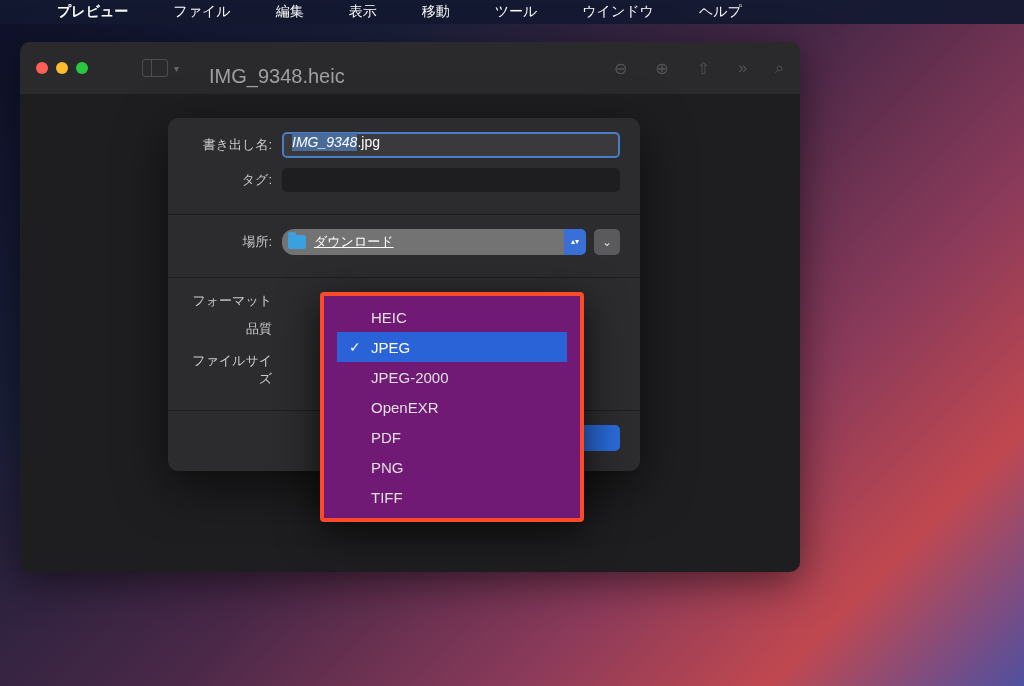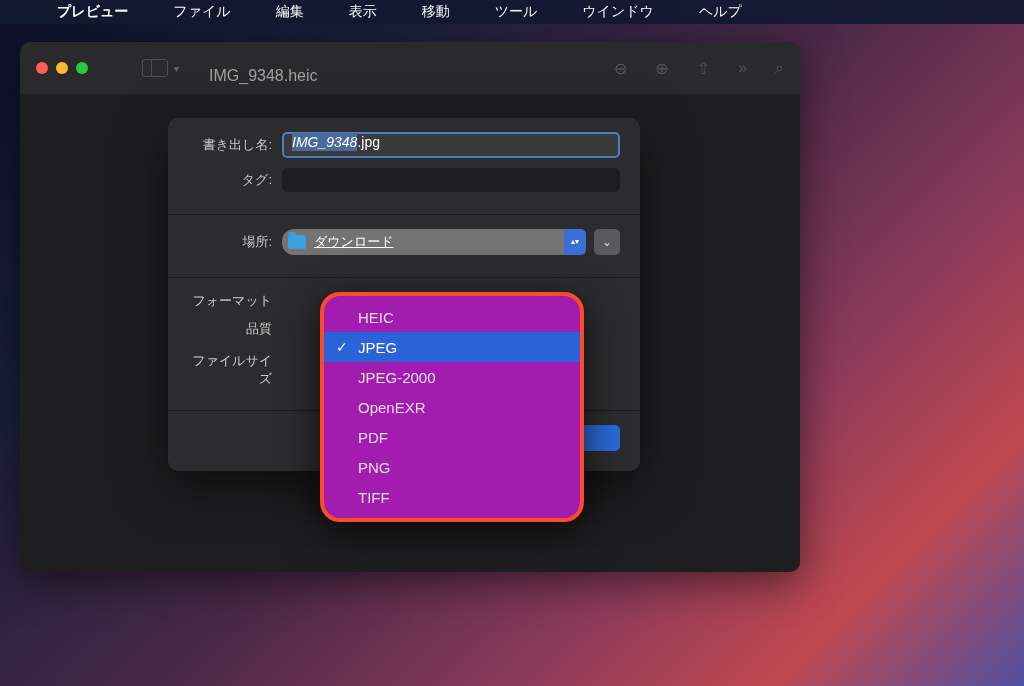--- a/index.html
+++ b/index.html
@@ -49,21 +49,21 @@
     }
     .traffic-lights { display: flex; gap: 8px; }
     .tl { width: 12px; height: 12px; border-radius: 50%; }
     .tl.red { background: #ff5f57; }
     .tl.yellow { background: #febc2e; }
     .tl.green { background: #28c840; }
     .tb-spacer { width: 30px; }
     .tb-sidebar-icon { width: 26px; height: 18px; border: 1px solid #666; border-radius: 3px; position: relative; opacity: 0.6; }
     .tb-sidebar-icon::before { content: ""; position: absolute; left: 8px; top: 0; bottom: 0; width: 1px; background: #666; }
     .tb-chev { color: #666; font-size: 10px; margin-left: -6px; }
-    .title { color: #a0a0a0; font-size: 16px; margin-left: 18px; flex: 0 0 auto; margin-top: 16px; }
+    .title { color: #a0a0a0; font-size: 20px; margin-left: 18px; flex: 0 0 auto; margin-top: 16px; }
     .tb-right { margin-left: auto; display: flex; gap: 28px; align-items: center; color: #666; }
     .tb-icon { font-size: 16px; opacity: 0.7; }
 
     
     .sheet {
       position: absolute;
       left: 168px;
       top: 118px;
       width: 472px;
       background: #2c2c2e;
@@ -178,25 +178,25 @@
       background: #2a6ad8;
       border-radius: 5px;
     }
 
     
     .dropdown {
       position: absolute;
       left: 320px;
       top: 292px;
       width: 264px;
-      background: #a21caf;
+      background: #701a75;
       border: 4px solid #ff4a2a;
-      border-radius: 20px;
+      border-radius: 4px;
       box-shadow: 0 10px 40px rgba(0,0,0,0.7);
-      padding: 6px 0;
+      padding: 6px 13px;
       z-index: 100;
     }
     .dropdown-item {
       height: 30px;
       display: flex;
       align-items: center;
       padding: 0 14px 0 34px;
       color: #e0e0e0;
       font-size: 15px;
       position: relative;

